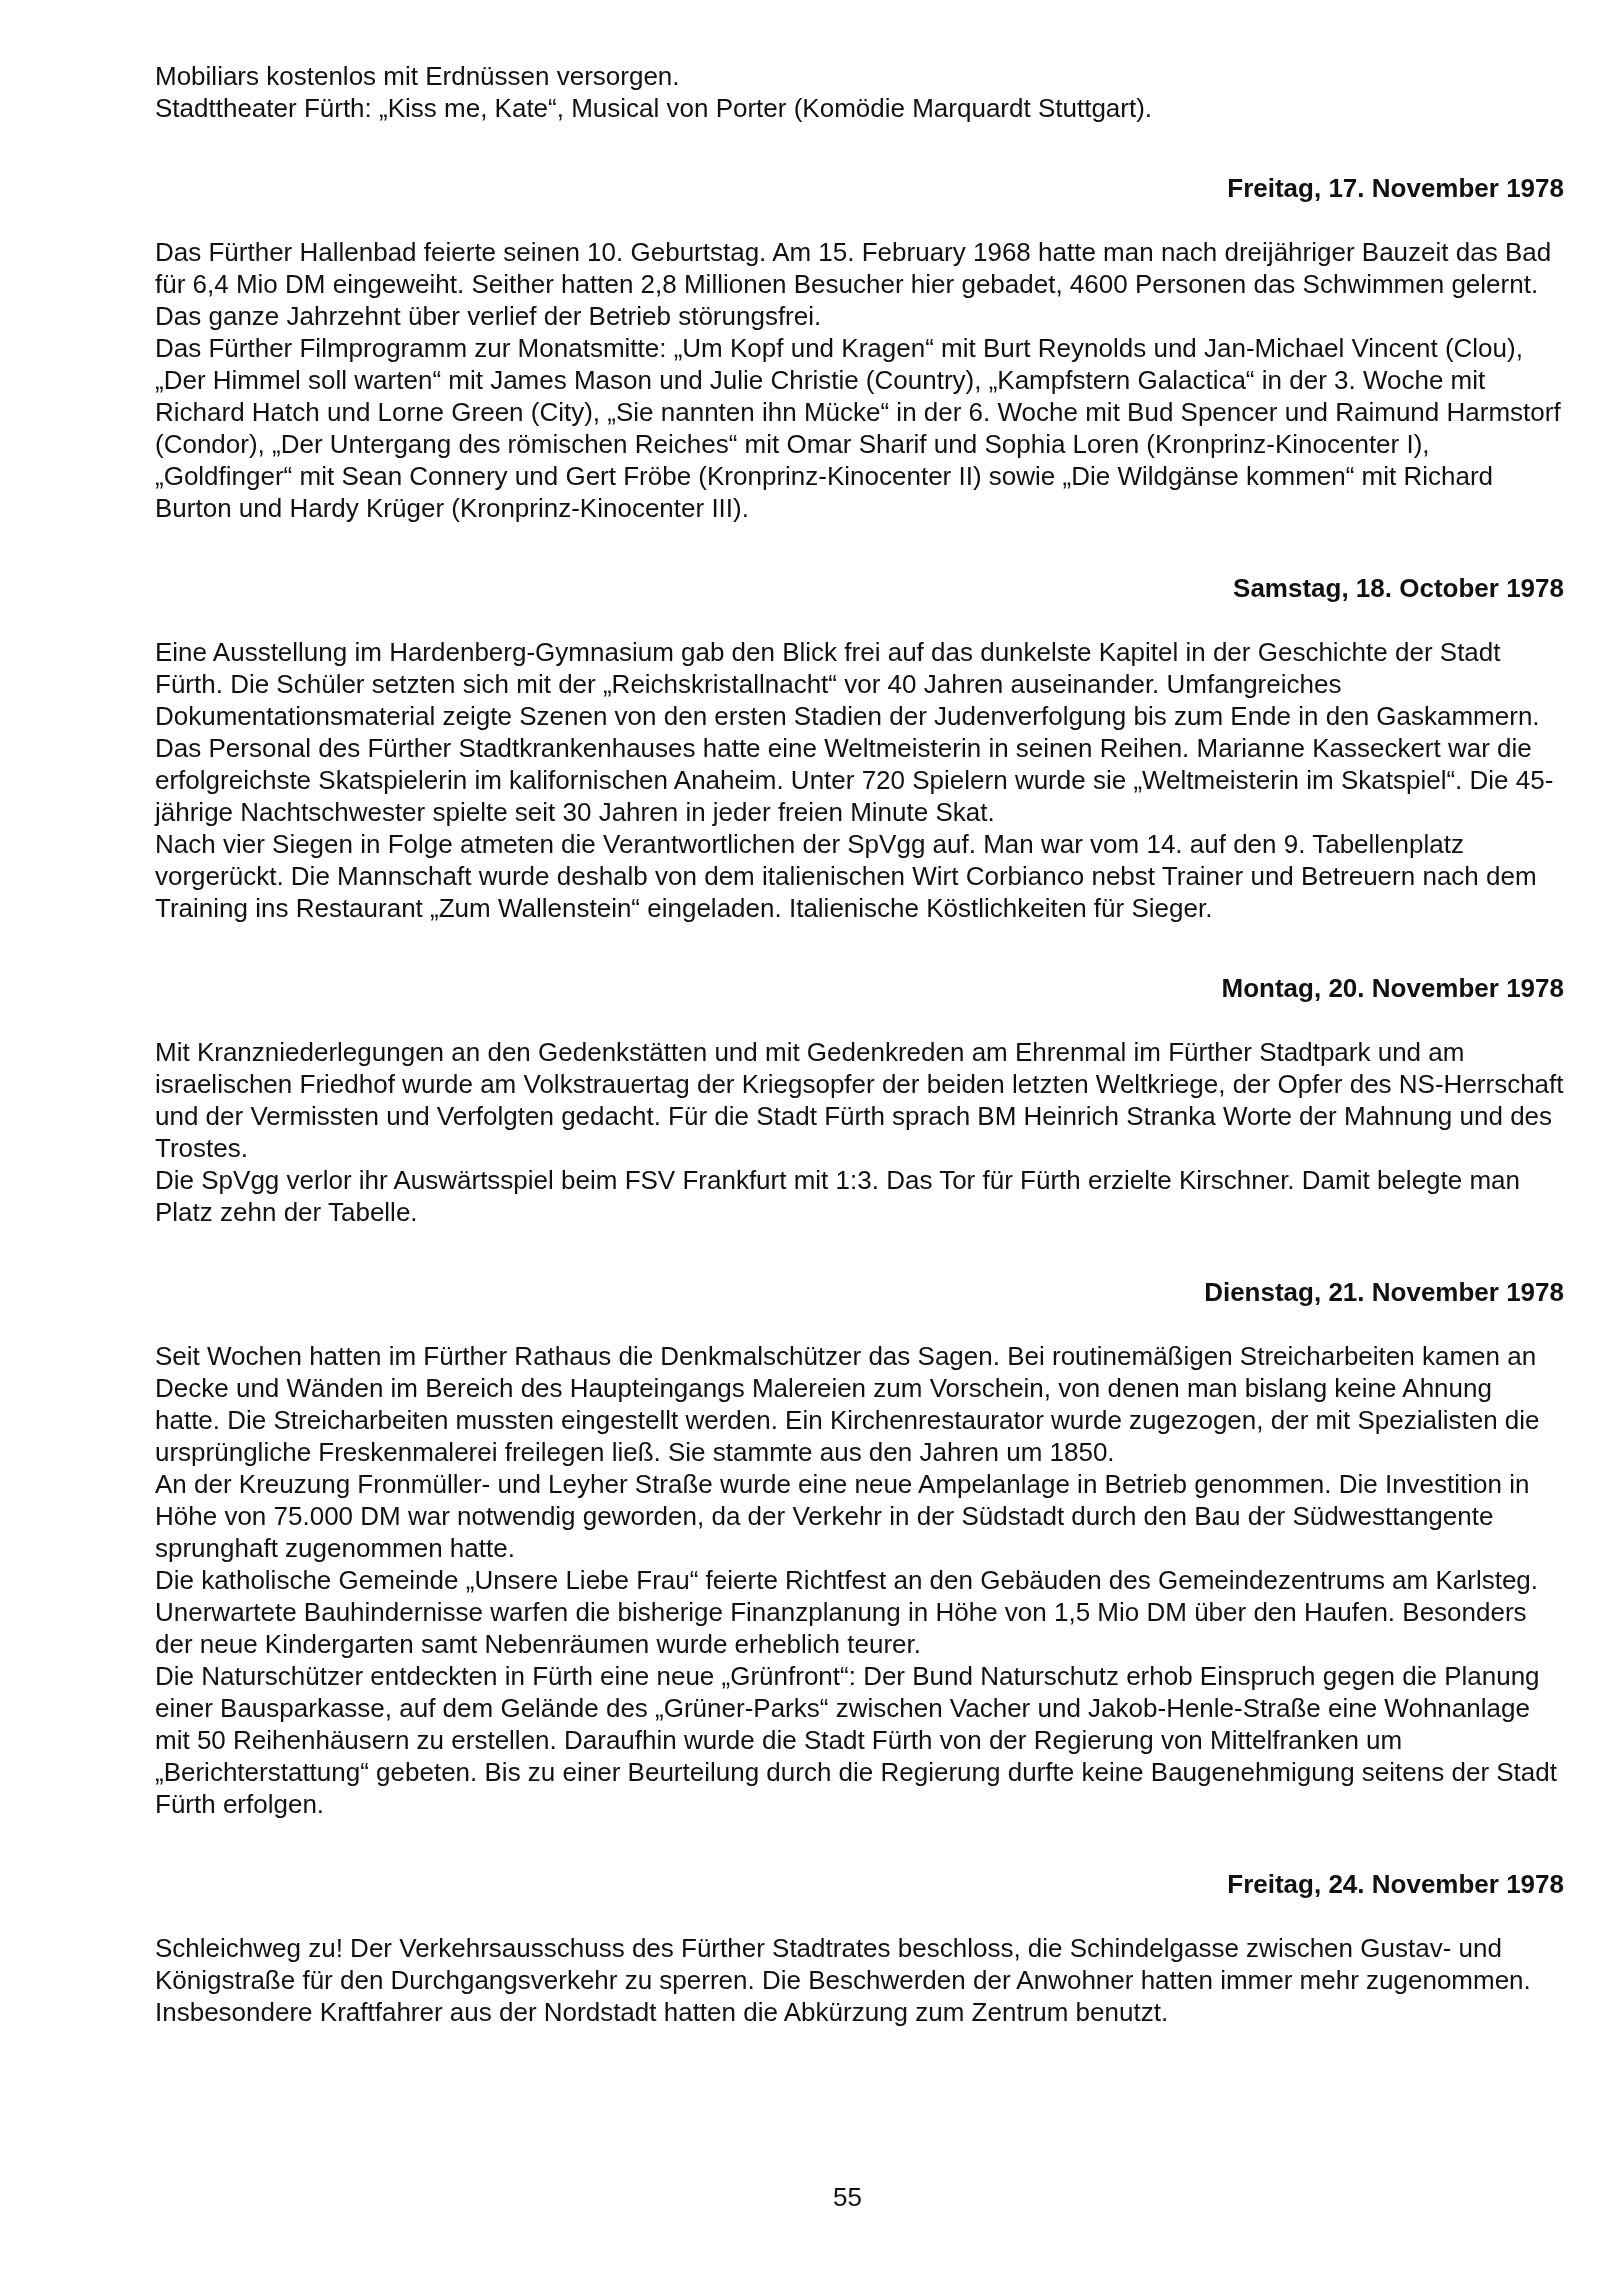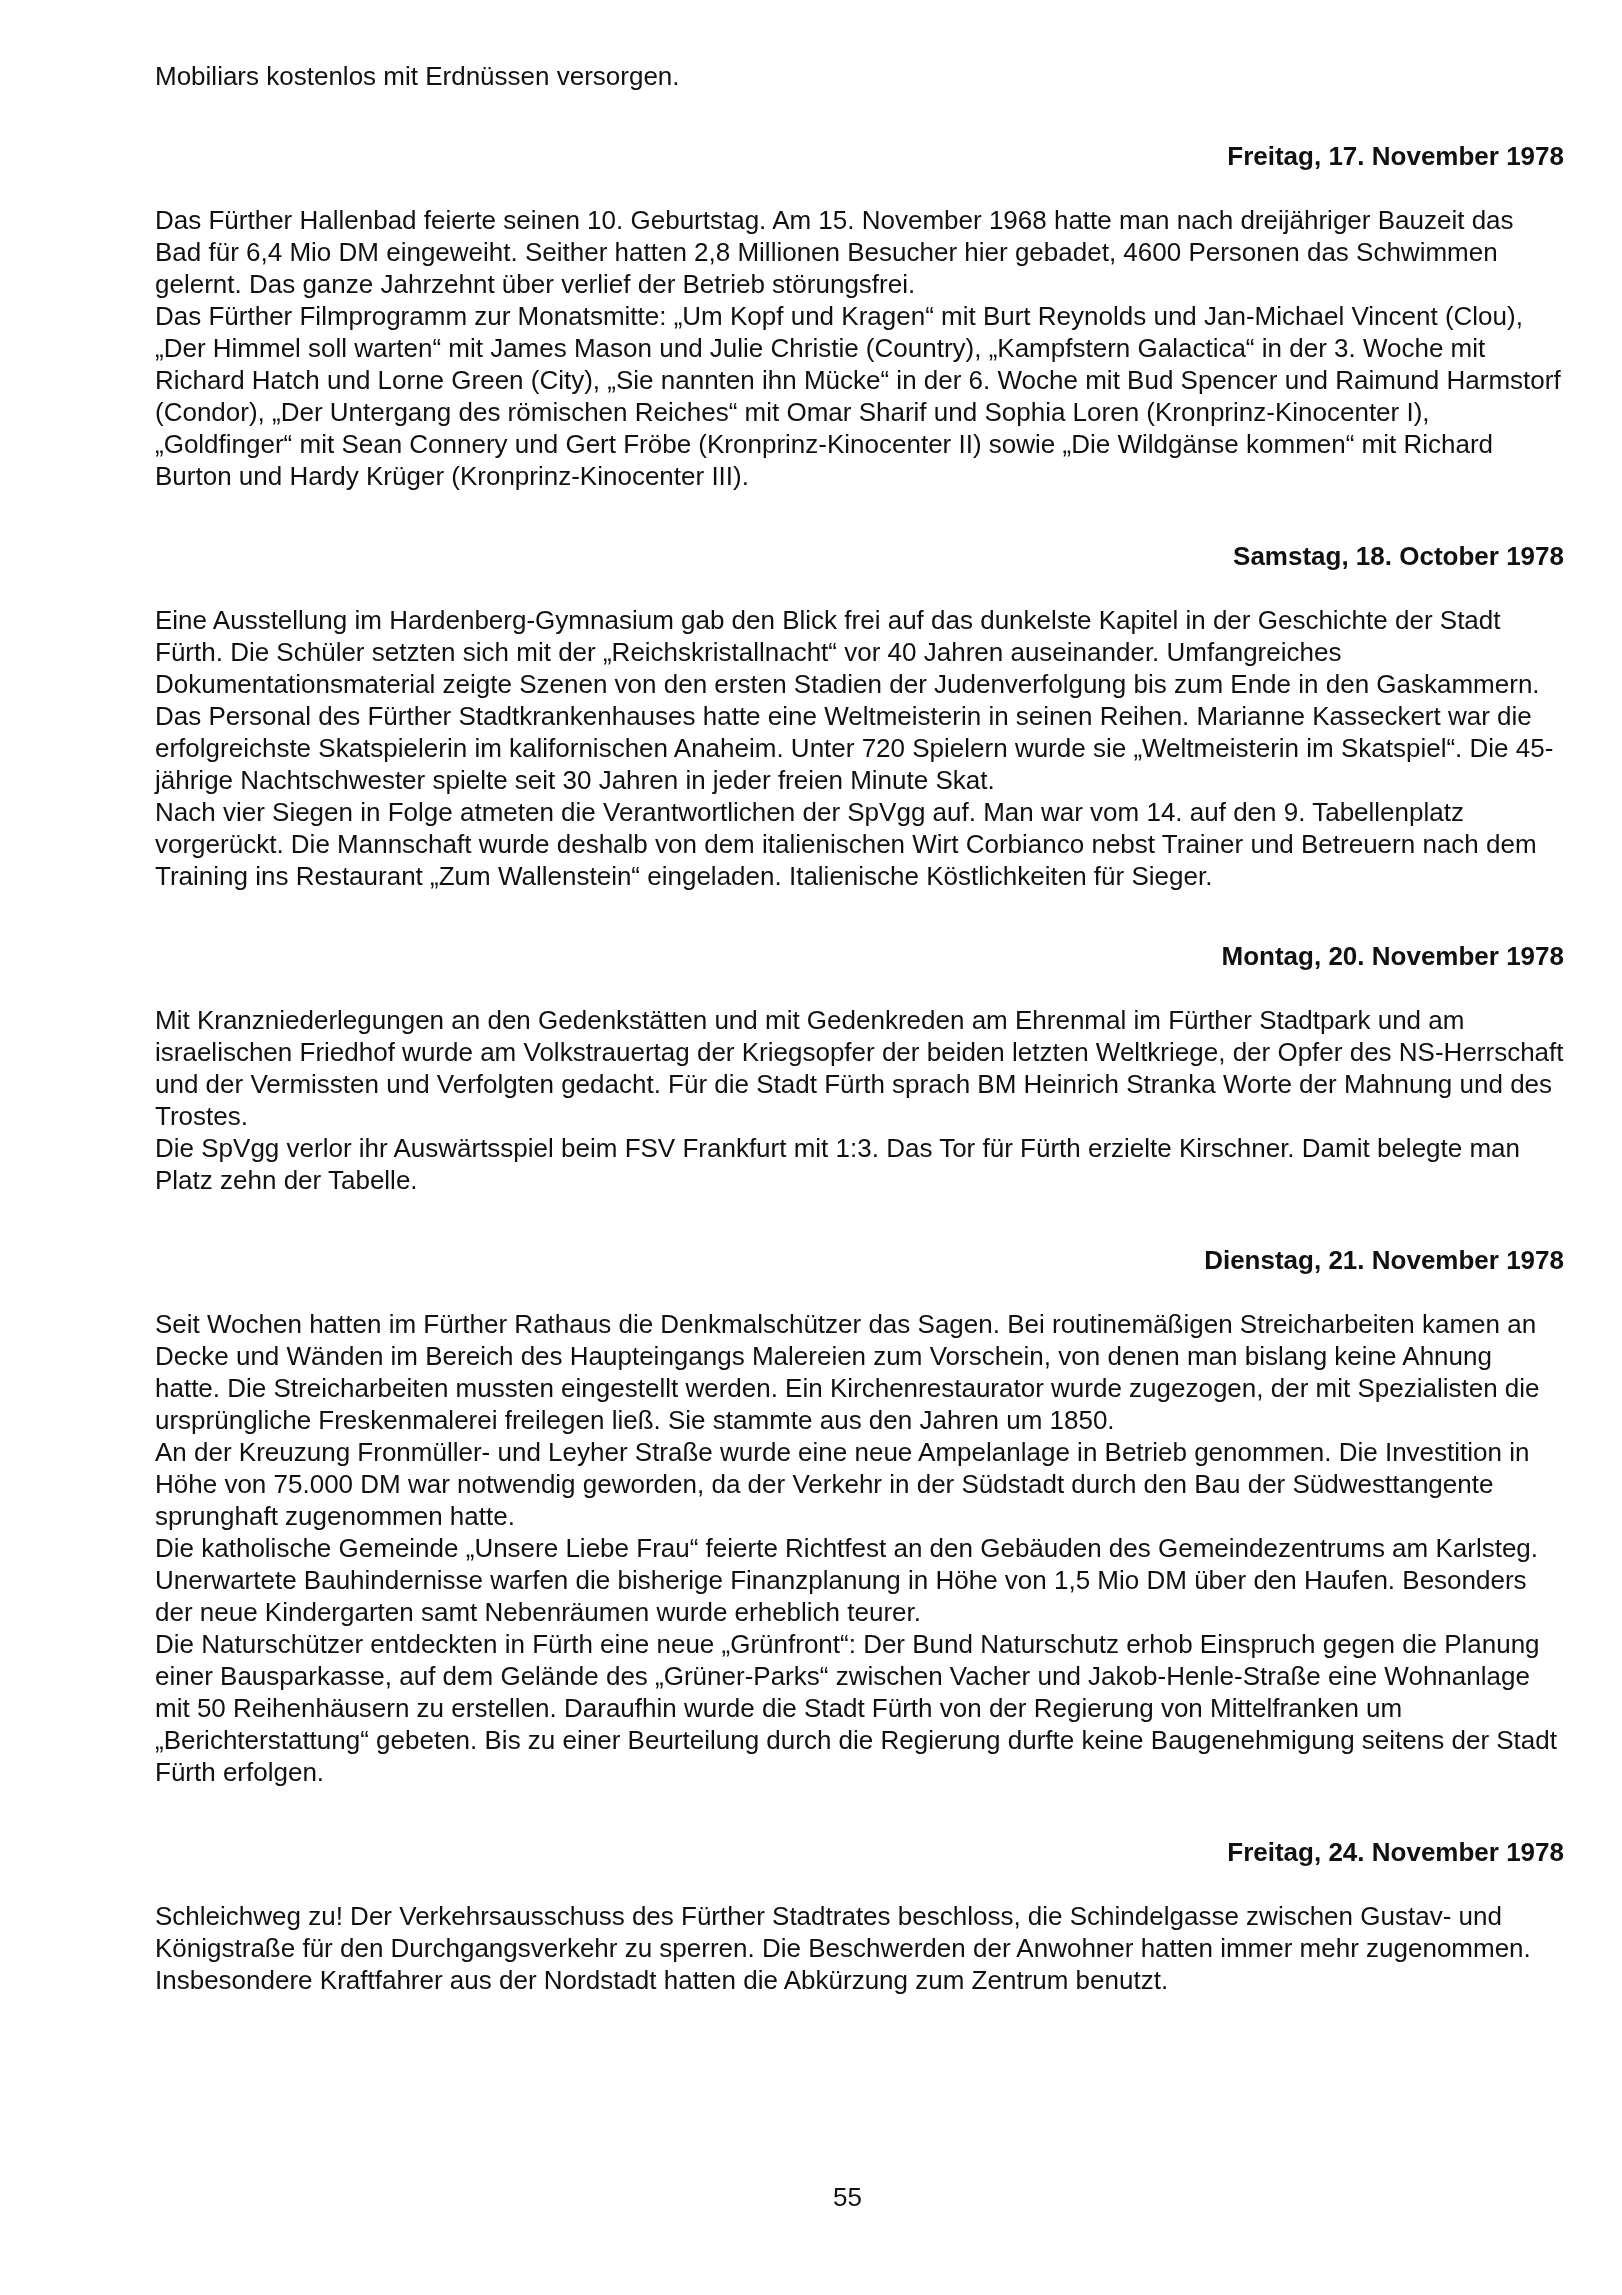--- a/index.html
+++ b/index.html
@@ -64,24 +64,25 @@
   }
 </style>
 </head>
 <body>
 
 <div class="page">
   <div class="content">
 
   <div class="para-group">
         <p class="para">Mobiliars kostenlos mit Erdnüssen versorgen.</p>
+        <p class="para">Stadttheater Fürth: „Kiss me, Kate“, Musical von Porter (Komödie Marquardt Stuttgart).</p>
       </div>
       <h2 class="heading">Freitag, 17. November 1978</h2>
       <div class="para-group">
-        <p class="para">Das Fürther Hallenbad feierte seinen 10. Geburtstag. Am 15. November 1968 hatte man nach dreijähriger Bauzeit das Bad für 6,4 Mio DM eingeweiht. Seither hatten 2,8 Millionen Besucher hier gebadet, 4600 Personen das Schwimmen gelernt. Das ganze Jahrzehnt über verlief der Betrieb störungsfrei.</p>
+        <p class="para">Das Fürther Hallenbad feierte seinen 10. Geburtstag. Am 15. February 1968 hatte man nach dreijähriger Bauzeit das Bad für 6,4 Mio DM eingeweiht. Seither hatten 2,8 Millionen Besucher hier gebadet, 4600 Personen das Schwimmen gelernt. Das ganze Jahrzehnt über verlief der Betrieb störungsfrei.</p>
         <p class="para">Das Fürther Filmprogramm zur Monatsmitte: „Um Kopf und Kragen“ mit Burt Reynolds und Jan-Michael Vincent (Clou), „Der Himmel soll warten“ mit James Mason und Julie Christie (Country), „Kampfstern Galactica“ in der 3. Woche mit Richard Hatch und Lorne Green (City), „Sie nannten ihn Mücke“ in der 6. Woche mit Bud Spencer und Raimund Harmstorf (Condor), „Der Untergang des römischen Reiches“ mit Omar Sharif und Sophia Loren (Kronprinz-Kinocenter I), „Goldfinger“ mit Sean Connery und Gert Fröbe (Kronprinz-Kinocenter II) sowie „Die Wildgänse kommen“ mit Richard Burton und Hardy Krüger (Kronprinz-Kinocenter III).</p>
       </div>
       <h2 class="heading">Samstag, 18. October 1978</h2>
       <div class="para-group">
         <p class="para">Eine Ausstellung im Hardenberg-Gymnasium gab den Blick frei auf das dunkelste Kapitel in der Geschichte der Stadt Fürth. Die Schüler setzten sich mit der „Reichskristallnacht“ vor 40 Jahren auseinander. Umfangreiches Dokumentationsmaterial zeigte Szenen von den ersten Stadien der Judenverfolgung bis zum Ende in den Gaskammern.</p>
         <p class="para">Das Personal des Fürther Stadtkrankenhauses hatte eine Weltmeisterin in seinen Reihen. Marianne Kasseckert war die erfolgreichste Skatspielerin im kalifornischen Anaheim. Unter 720 Spielern wurde sie „Weltmeisterin im Skatspiel“. Die 45-jährige Nachtschwester spielte seit 30 Jahren in jeder freien Minute Skat.</p>
         <p class="para">Nach vier Siegen in Folge atmeten die Verantwortlichen der SpVgg auf. Man war vom 14. auf den 9. Tabellenplatz vorgerückt. Die Mannschaft wurde deshalb von dem italienischen Wirt Corbianco nebst Trainer und Betreuern nach dem Training ins Restaurant „Zum Wallenstein“ eingeladen. Italienische Köstlichkeiten für Sieger.</p>
       </div>
       <h2 class="heading">Montag, 20. November 1978</h2>
       <div class="para-group">

